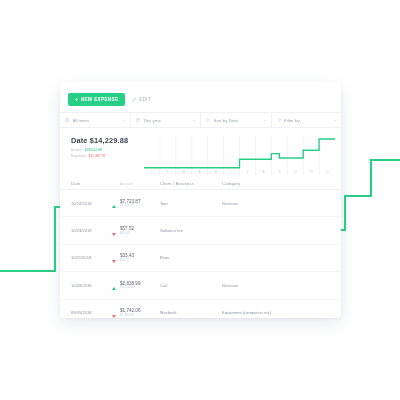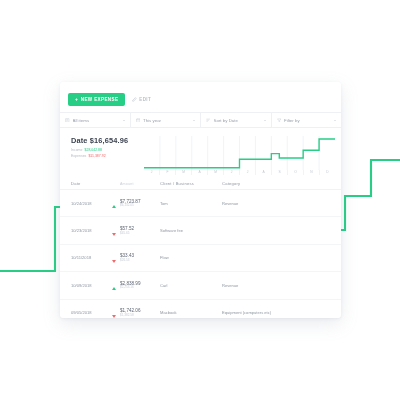--- a/index.html
+++ b/index.html
@@ -163,21 +163,21 @@
       </span>
       <span class="lbl">Filter by</span>
       <span class="caret"></span>
     </div>
   </div>
 
   <div class="summary">
     <div class="totals">
       <div class="total-main">
         <span>Date</span>
-        <span>$16,654.96</span>
+        <span>$14,229.88</span>
       </div>
       <div class="total-sub">
         <span class="k">Income</span>
         <span class="v up">$28,042.88</span>
       </div>
       <div class="total-sub">
         <span class="k">Expenses</span>
         <span class="v down">$11,387.92</span>
       </div>
     </div>

